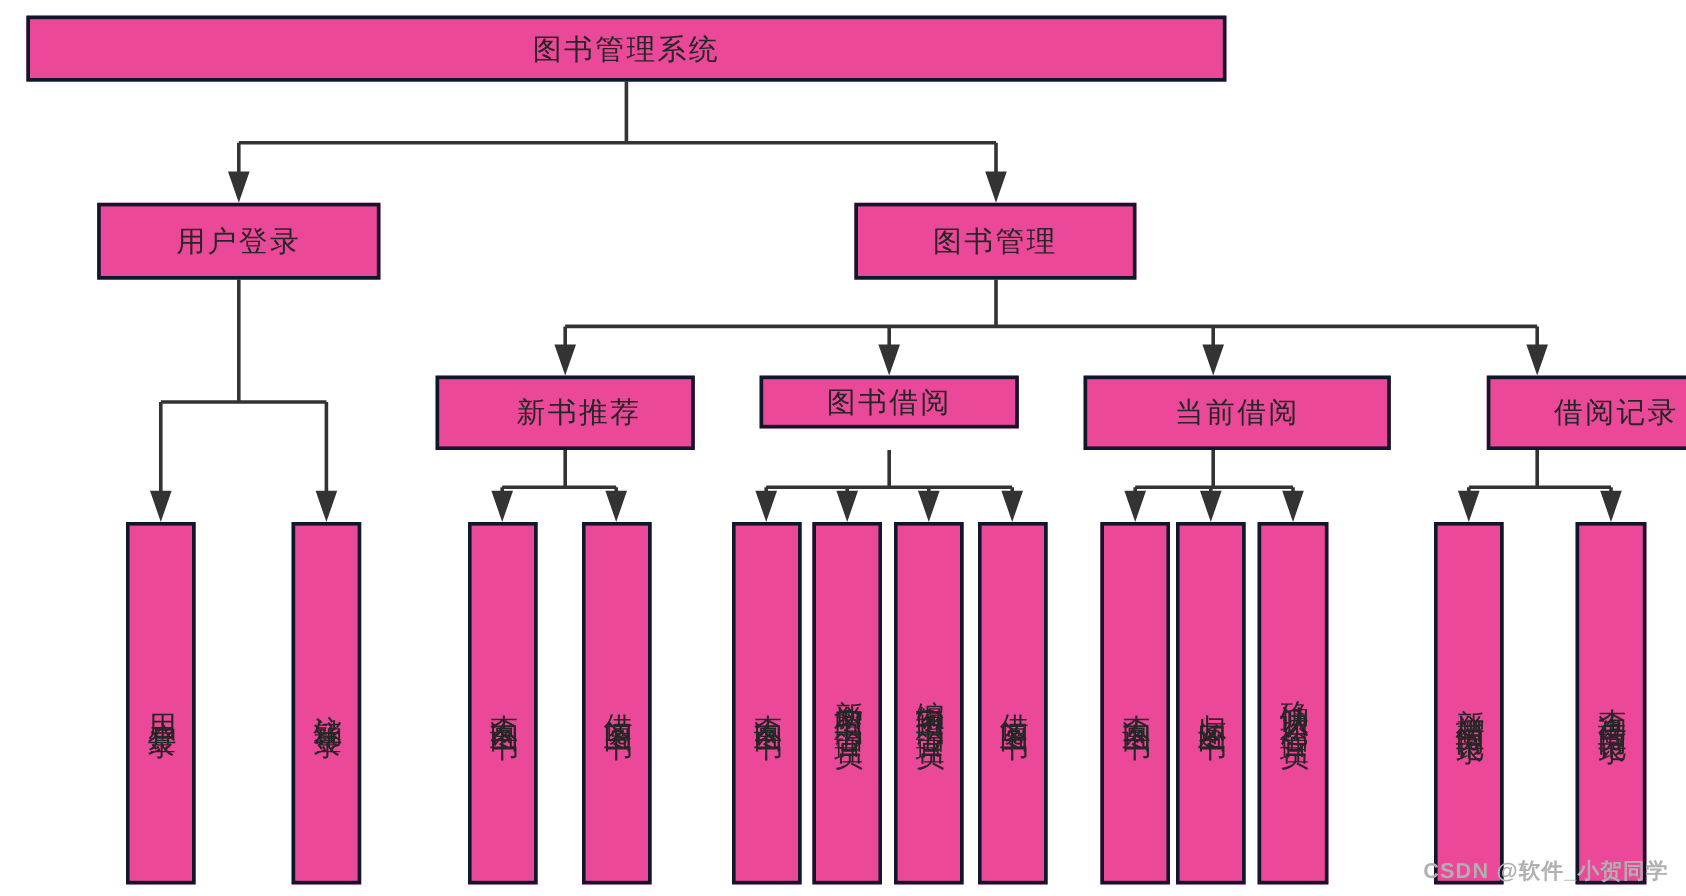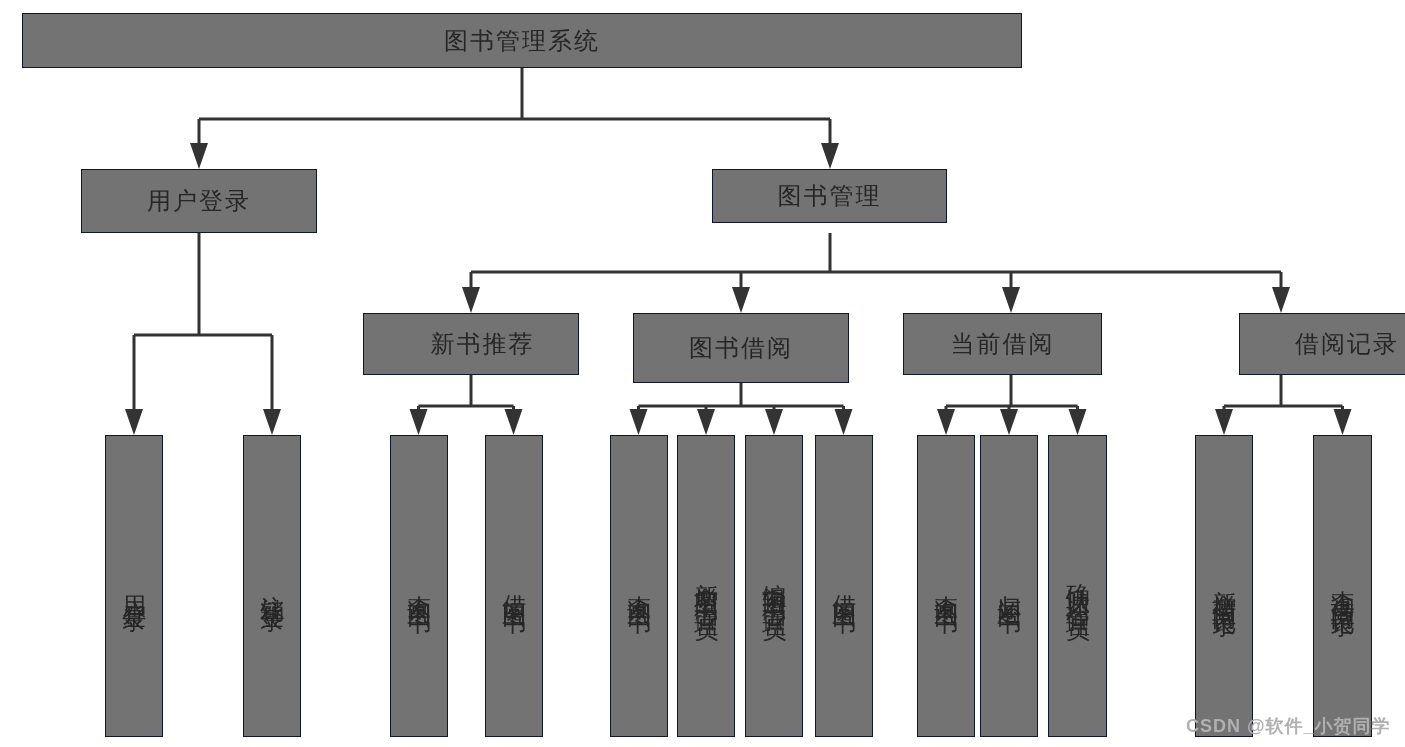--- a/index.html
+++ b/index.html
@@ -17,22 +17,22 @@
   }
   #connectors {
     position: absolute;
     left: 0; top: 0;
     width: 1405px; height: 747px;
     pointer-events: none;
   }
   .node {
     position: absolute;
     box-sizing: border-box;
-    border: 1px solid #0f172a;
-    background: #737373;
+    border: 3px solid #0f172a;
+    background: #ec4899;
     display: flex;
     align-items: center;
     justify-content: center;
     color: #262626;
     font-size: 24px;
     letter-spacing: 2px;
     z-index: 1;
   }
   .leaf {
     top: 435px;
@@ -99,25 +99,25 @@
       <polygon points="1000,409 1018,409 1009,435"></polygon>
       <polygon points="1068.5,409 1086.5,409 1077.5,435"></polygon>
       <polygon points="1215,409 1233,409 1224,435"></polygon>
       <polygon points="1333.5,409 1351.5,409 1342.5,435"></polygon>
     </g>
   </svg>
 
   <div class="node" style="left:22px; top:13px; width:1000px; height:55px;">图书管理系统</div>
 
   <div class="node" style="left:81px; top:169px; width:236px; height:64px;">用户登录</div>
-  <div class="node" style="left:712px; top:169px; width:235px; height:54px;">图书管理</div>
+  <div class="node" style="left:712px; top:169px; width:235px; height:64px;">图书管理</div>
 
   <div class="node" style="left:363px; top:313px; width:216px; height:62px;padding-left:23px;">新书推荐</div>
-  <div class="node" style="left:633px; top:313px; width:216px; height:70px;font-family:Liberation Serif, serif;">图书借阅</div>
-  <div class="node" style="left:903px; top:313px; width:199px; height:62px;">当前借阅</div>
+  <div class="node" style="left:633px; top:313px; width:216px; height:44px;font-family:Liberation Serif, serif;">图书借阅</div>
+  <div class="node" style="left:903px; top:313px; width:256px; height:62px;">当前借阅</div>
   <div class="node" style="left:1239px; top:313px; width:216px; height:62px;">借阅记录</div>
 
   <div class="node leaf" style="left:105px; width:58px;">
     <span class="vtext">用户登录</span>
   </div>
   <div class="node leaf" style="left:243px; width:58px;">
     <span class="vtext">注销登录</span>
   </div>
   <div class="node leaf" style="left:390px; width:58px;">
     <span class="vtext">查询图书</span>

